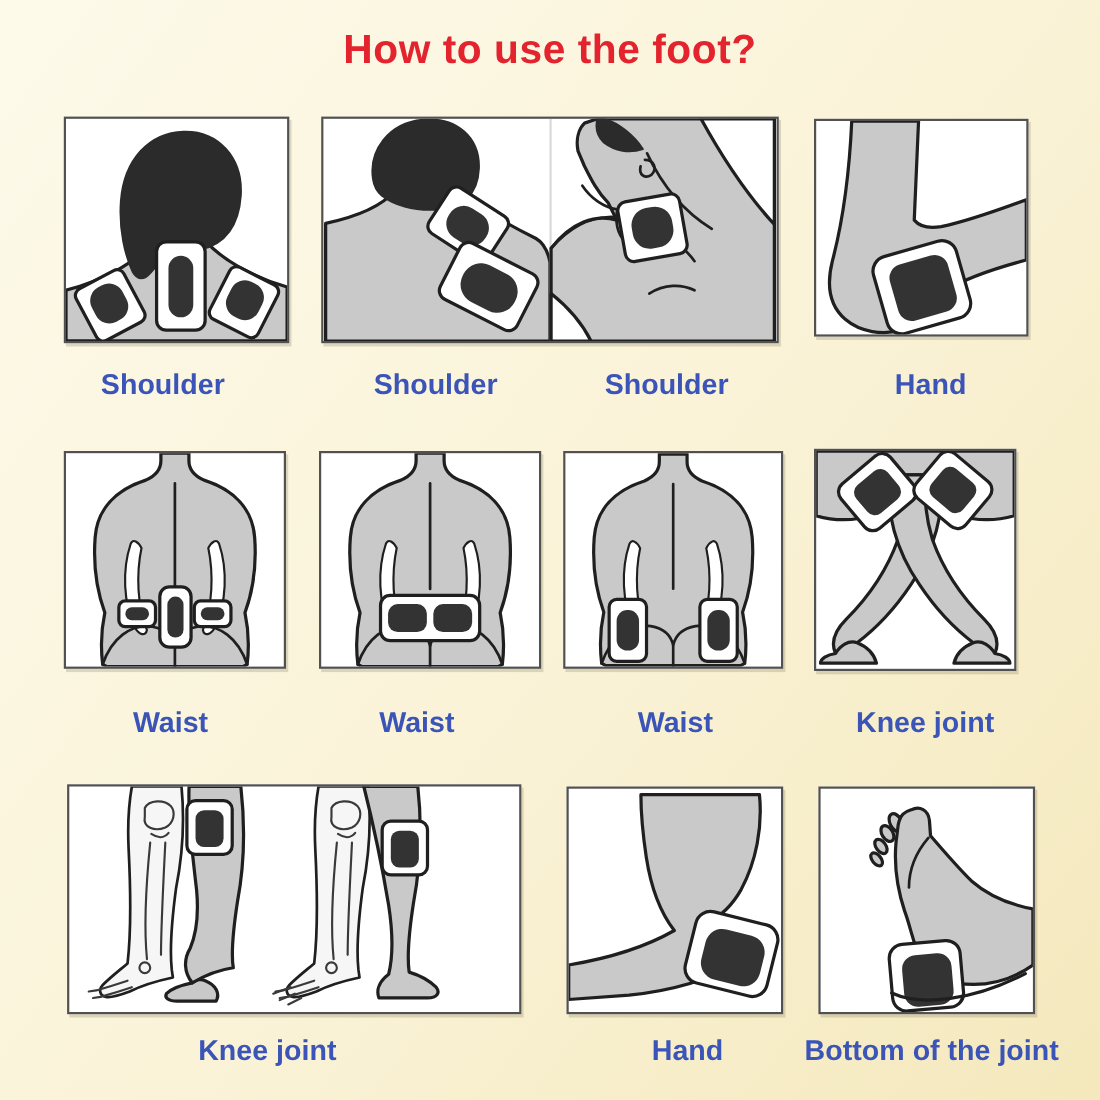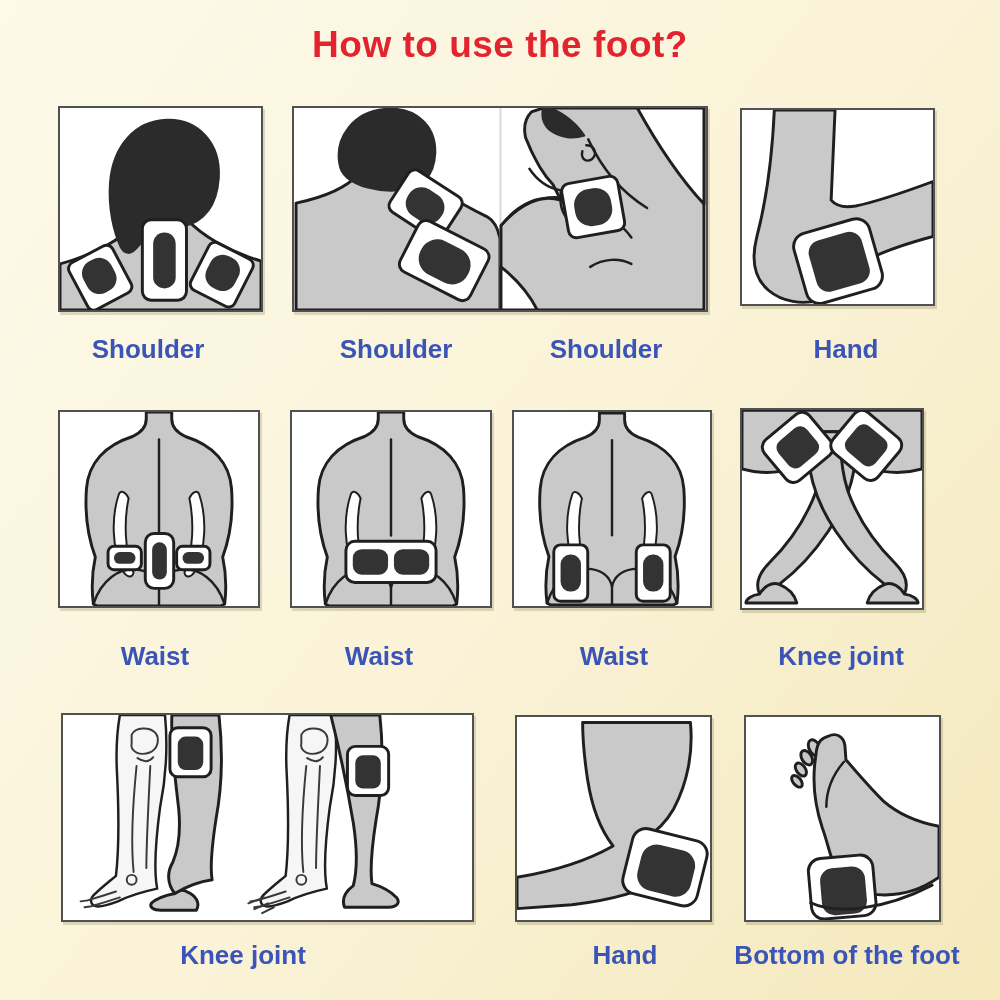--- a/index.html
+++ b/index.html
@@ -244,15 +244,15 @@
       <g transform="translate(98,166) rotate(-5)">
         <rect class="patchw" x="-33" y="-29" width="66" height="62" rx="13"></rect>
         <rect class="pad" x="-22" y="-18" width="46" height="48" rx="13"></rect>
       </g>
       <path class="stroke" style="stroke-width:3" d="M66,184 C92,196 140,192 190,166"></path>
     </svg>
   </div>
 
   <div class="cap" style="left:243px;top:940px;">Knee joint</div>
   <div class="cap" style="left:625px;top:940px;">Hand</div>
-  <div class="cap" style="left:847px;top:940px;">Bottom of the foot</div>
+  <div class="cap" style="left:847px;top:940px;">Bottom of the joint</div>
 
 </div>
 
 </body></html>

